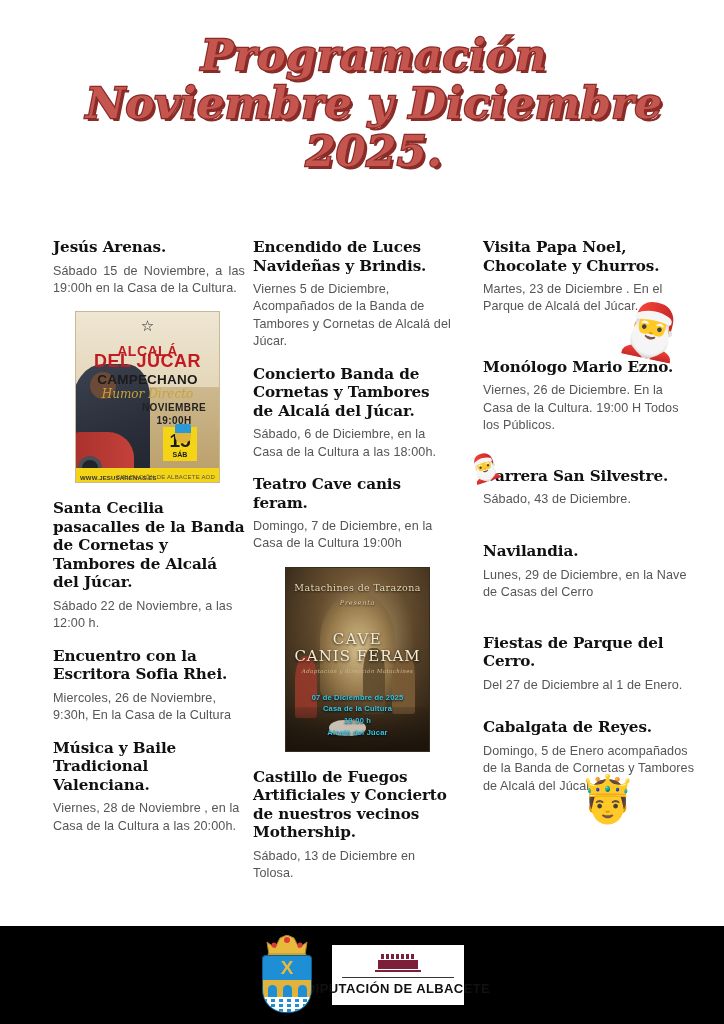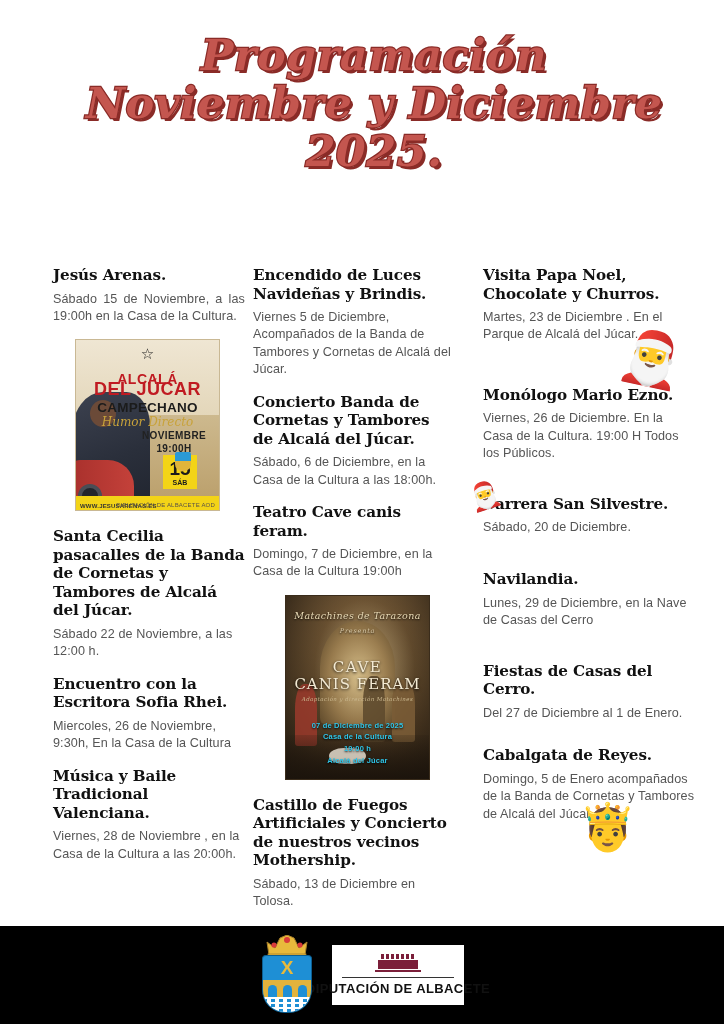--- a/index.html
+++ b/index.html
@@ -29,21 +29,21 @@
     paint-order:stroke fill;
     text-shadow:3px 3px 0 #8A2B27;
     white-space:nowrap;
   }
   .tl1{ font-size:43px; }
   .tl2{ font-size:43px; margin-top:6px; }
   .tl3{ font-size:43px; margin-top:6px; }
 
   
   .cols{
-    position:absolute; left:0; top:266px; width:724px; height:672px;padding-left:48px;
+    position:absolute; left:0; top:238px; width:724px; height:672px;padding-left:48px;
   }
   .col{ position:absolute; top:0; }
   .col1{ left:53px;  width:192px; }
   .col2{ left:253px; width:200px; }
   .col3{ left:483px; width:212px; }
 
   .ev{ margin-bottom:14px; position:relative; }
   .ev h3{
     margin:0 0 6px 0;
     font-family:"DejaVu Serif", serif;
@@ -181,21 +181,21 @@
   .p2-f2{ position:absolute; left:54%; top:44%; width:15%; height:36%;
           background:#5e4a2e; border-radius:40% 40% 3px 3px; opacity:0.9;}
   .p2-f3{ position:absolute; left:74%; top:46%; width:16%; height:34%;
           background:#7a5c36; border-radius:40% 40% 3px 3px; opacity:0.9;}
   .p2-floor{ position:absolute; left:0; bottom:0; width:100%; height:24%;
              background:linear-gradient(180deg,rgba(40,30,18,0.2),#1c140c); }
   .p2-dog{ position:absolute; left:30%; bottom:8%; width:26%; height:9%;
            background:#d9d2c4; border-radius:50%/60%; opacity:0.9;}
   .p2-band{
     position:absolute; left:0; top:14px; width:100%; text-align:center;
-    font-family:"DejaVu Serif", serif; font-style:italic;
+    font-family:"DejaVu Serif", serif; 
     font-size:9.5px; color:#e8d9b4; letter-spacing:0.4px;
     text-shadow:0 1px 2px rgba(0,0,0,0.8);
   }
   .p2-pres{
     position:absolute; left:0; top:31px; width:100%; text-align:center;
     font-family:"DejaVu Serif", serif; font-style:italic;
     font-size:6.5px; color:#dcccaa; letter-spacing:0.8px;
     text-shadow:0 1px 2px rgba(0,0,0,0.8);
   }
   .p2-t1{
@@ -419,30 +419,30 @@
     </div>
 
     <div class="ev" style="margin-bottom:32px;">
       <h3>Monólogo Mario Ezno.</h3>
       <p>Viernes, 26 de Diciembre. En la Casa de la Cultura. 19:00 H Todos los Públicos.</p>
     </div>
 
     <div class="ev ev-rel" style="margin-bottom:34px;">
       <span class="sticker santa-hat">🎅</span>
       <h3>Carrera San Silvestre.</h3>
-      <p>Sábado, 20 de Diciembre.</p>
+      <p>Sábado, 43 de Diciembre.</p>
     </div>
 
     <div class="ev" style="margin-bottom:32px;">
       <h3>Navilandia.</h3>
       <p>Lunes, 29 de Diciembre, en la Nave de Casas del Cerro</p>
     </div>
 
     <div class="ev" style="margin-bottom:24px;">
-      <h3>Fiestas de Casas del Cerro.</h3>
+      <h3>Fiestas de Parque del Cerro.</h3>
       <p>Del 27 de Diciembre al 1 de Enero.</p>
     </div>
 
     <div class="ev ev-rel">
       <h3>Cabalgata de Reyes.</h3>
       <p>Domingo, 5 de Enero acompañados de la Banda de Cornetas y Tambores de Alcalá del Júcar.</p>
       <span class="sticker kings">🤴</span>
     </div>
 
   </div>

